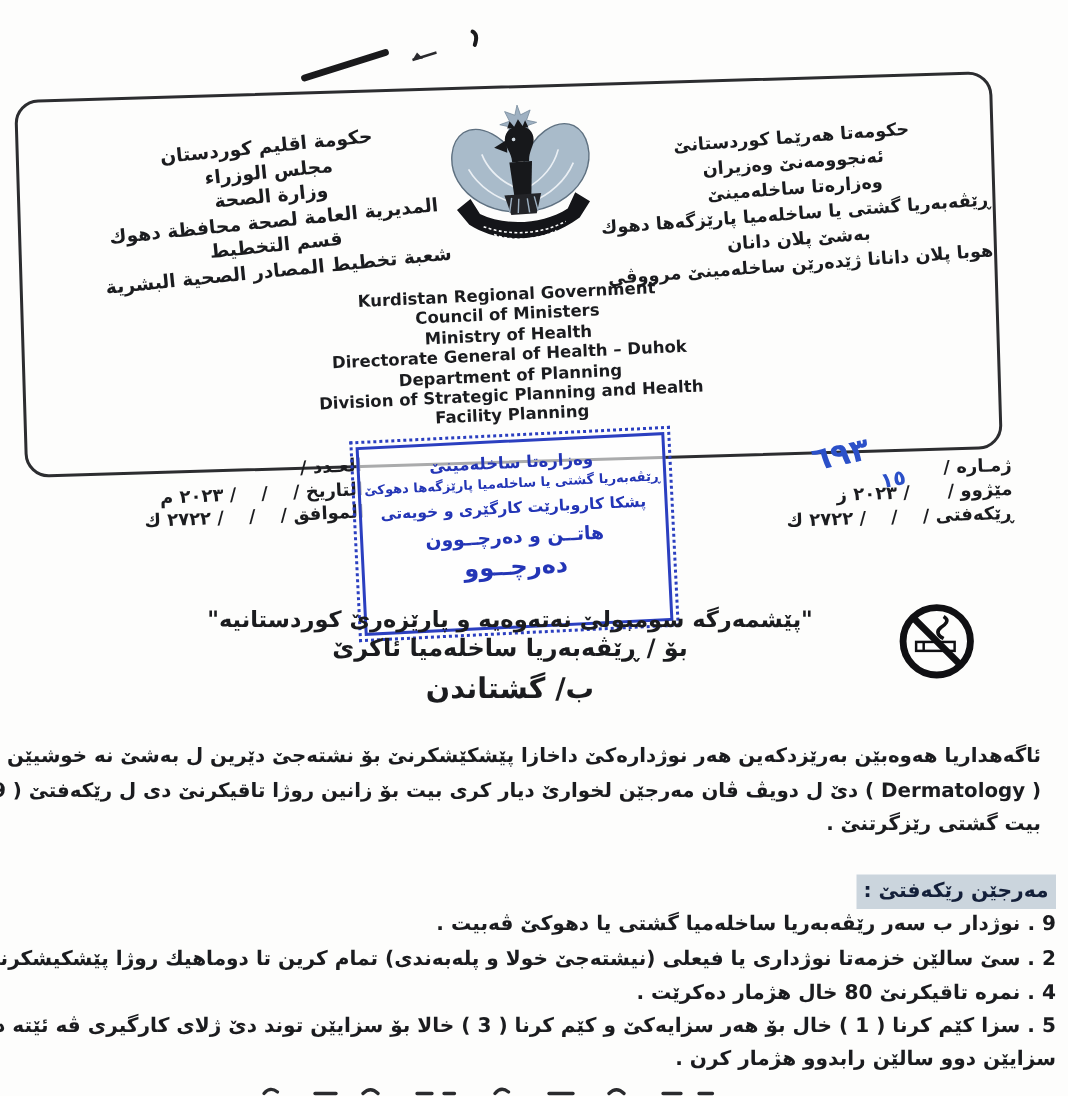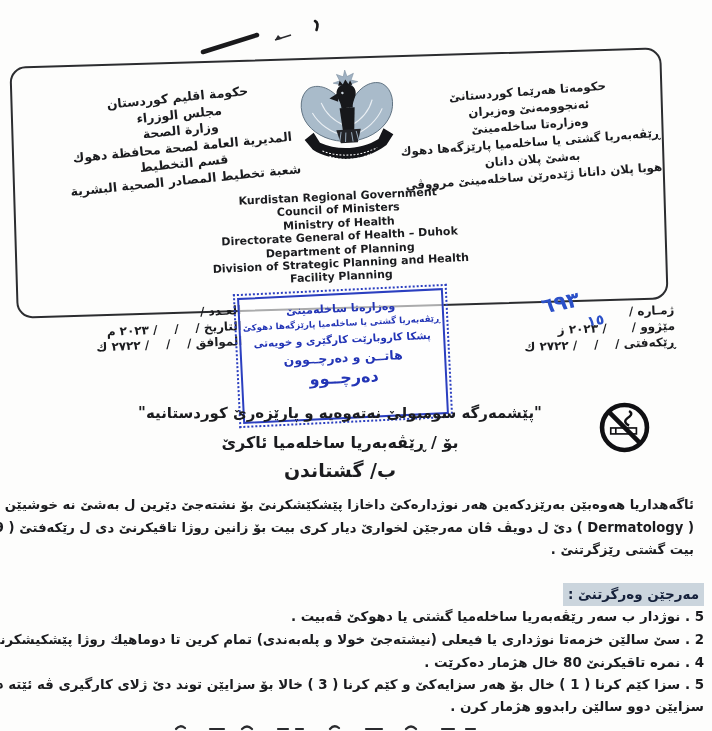--- a/index.html
+++ b/index.html
@@ -36,21 +36,21 @@
   .st0{font-size:11px;margin-top:7px;}
   .st1{font-size:8.7px;margin-top:3px;}
   .st2{font-size:10.4px;margin-top:5px;}
   .st3{font-size:12.5px;letter-spacing:2px;margin-top:5px;}
   .st4{font-size:16px;margin-top:3px;letter-spacing:1px;}
 
   .nosmoke{left:597px;top:399px;width:55px;height:57px;}
 
   .subject{left:26px;top:404px;width:628px;text-align:center;}
   .subj-quote{font-size:15px;font-weight:bold;}
-  .subj-to{font-size:16px;font-weight:bold;margin-top:11px;}
+  .subj-to{font-size:16px;font-weight:bold;}
   .subj-dist{font-size:19px;font-weight:bold;margin-top:7px;}
 
   .body-block{left:18px;top:494px;width:676px;font-size:13.2px;font-weight:600;
               line-height:22.6px;text-align:right;}
   .body-l3{padding-left:224px;} 
 
   .cond{left:16px;top:583px;width:688px;font-size:13.4px;font-weight:600;text-align:right;}
   .cond-head-row{line-height:21px;}
   .cond-head{display:inline-block;background:#cbd5dd;padding:1px 5px;font-weight:bold;
              font-size:13.5px;color:#14203a;}
@@ -170,23 +170,23 @@
   </div>
 
   <div class="abs body-block rtl">
     <div class="nowrap">ئاگەهداریا هەوەبێن بەرێزدکەین هەر نوژدارەکێ داخازا پێشکێشکرنێ بۆ نشتەجێ دێرین ل بەشێ نە خوشیێن پیستی</div>
     <div class="nowrap">( Dermatology ) دێ ل دویڤ ڤان مەرجێن لخوارێ دیار کری بیت بۆ زانین روژا تاقیکرنێ دی ل رێکەفتێ ( 2023/1/19 )</div>
     <div class="nowrap body-l3">بیت گشتی رێزگرتنێ .</div>
   </div>
 
   <div class="abs cond rtl">
     <div class="cond-head-row">
-      <span class="cond-head">مەرجێن وەرگرتنێ :</span>
-    </div>
-    <div class="cond-item">5 . نوژدار ب سەر رێڤەبەریا ساخلەمیا گشتی یا دهوکێ ڤەبیت .</div>
+      <span class="cond-head">مەرجێن رێکەفتێ :</span>
+    </div>
+    <div class="cond-item">9 . نوژدار ب سەر رێڤەبەریا ساخلەمیا گشتی یا دهوکێ ڤەبیت .</div>
     <div class="cond-item">2 . سێ سالێن خزمەتا نوژداری یا فیعلی (نیشتەجێ خولا و پلەبەندی) تمام کرین تا دوماهیك روژا پێشکیشکرنێ .</div>
     <div class="cond-item">4 . نمرە تاقیکرنێ 80 خال هژمار دەکرێت .</div>
     <div class="cond-item">5 . سزا کێم کرنا ( 1 ) خال بۆ هەر سزایەکێ و کێم کرنا ( 3 ) خالا بۆ سزایێن توند دێ ژلای کارگیری ڤە ئێتە دیار کرن بتنێ</div>
     <div class="cond-cont nowrap">سزایێن دوو سالێن رابدوو هژمار کرن .</div>
   </div>
 
   <svg class="abs cutmarks" viewBox="0 0 320 8">
     <g stroke="#2a2b2e" stroke-width="2.2" fill="none" stroke-linecap="round">
       <path d="M6 6 q4 -5 9 -1"></path>
       <path d="M40 6 h14"></path>

